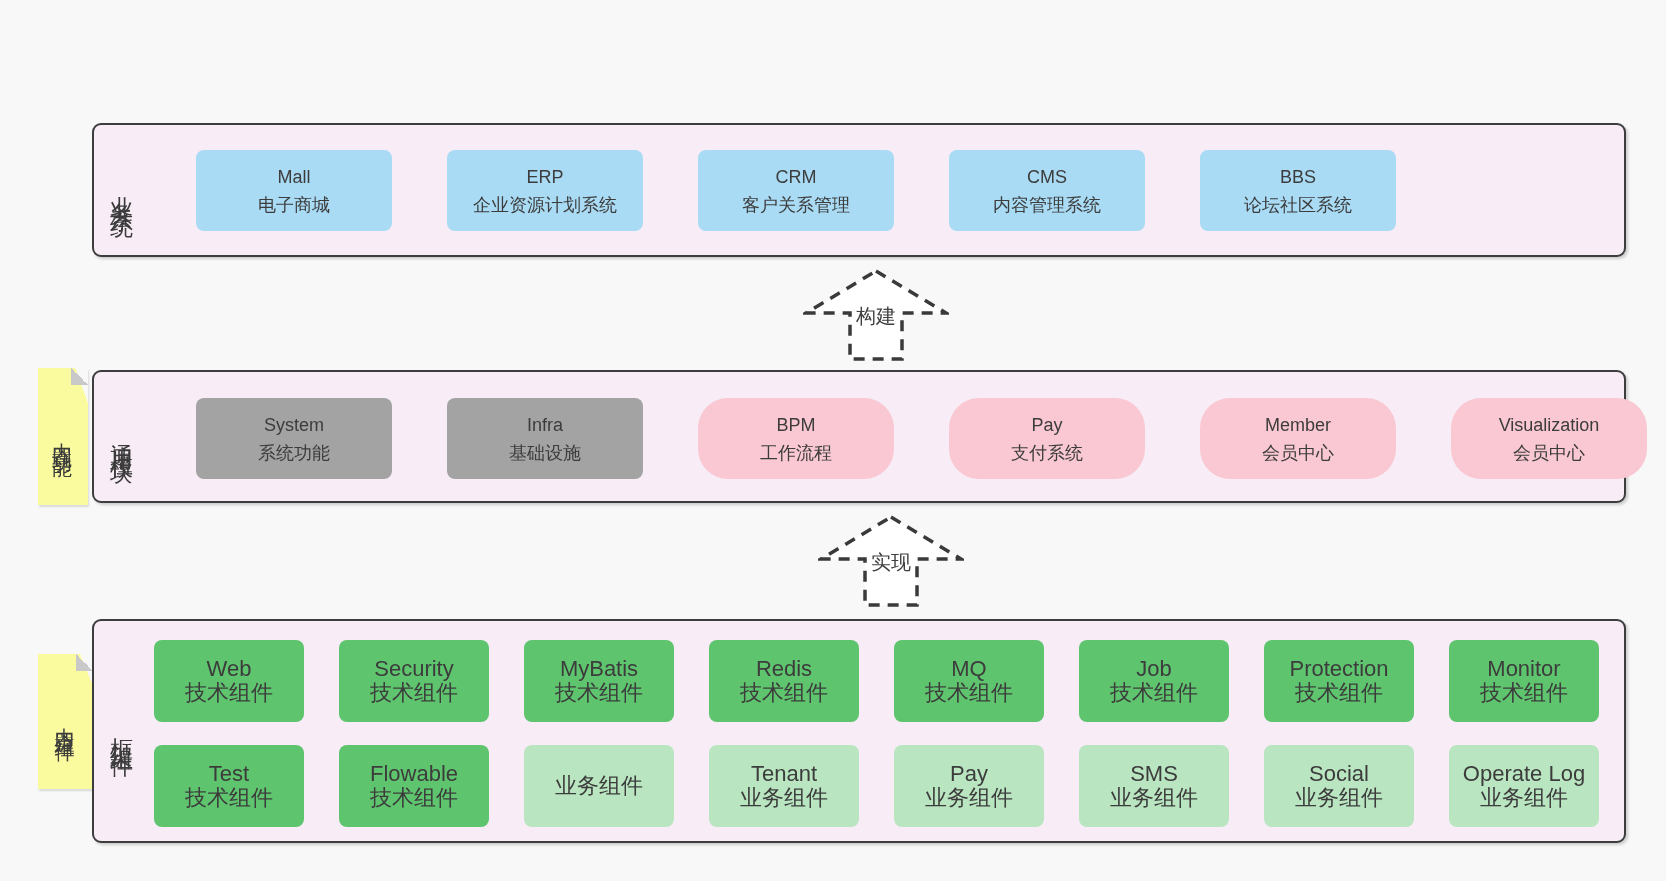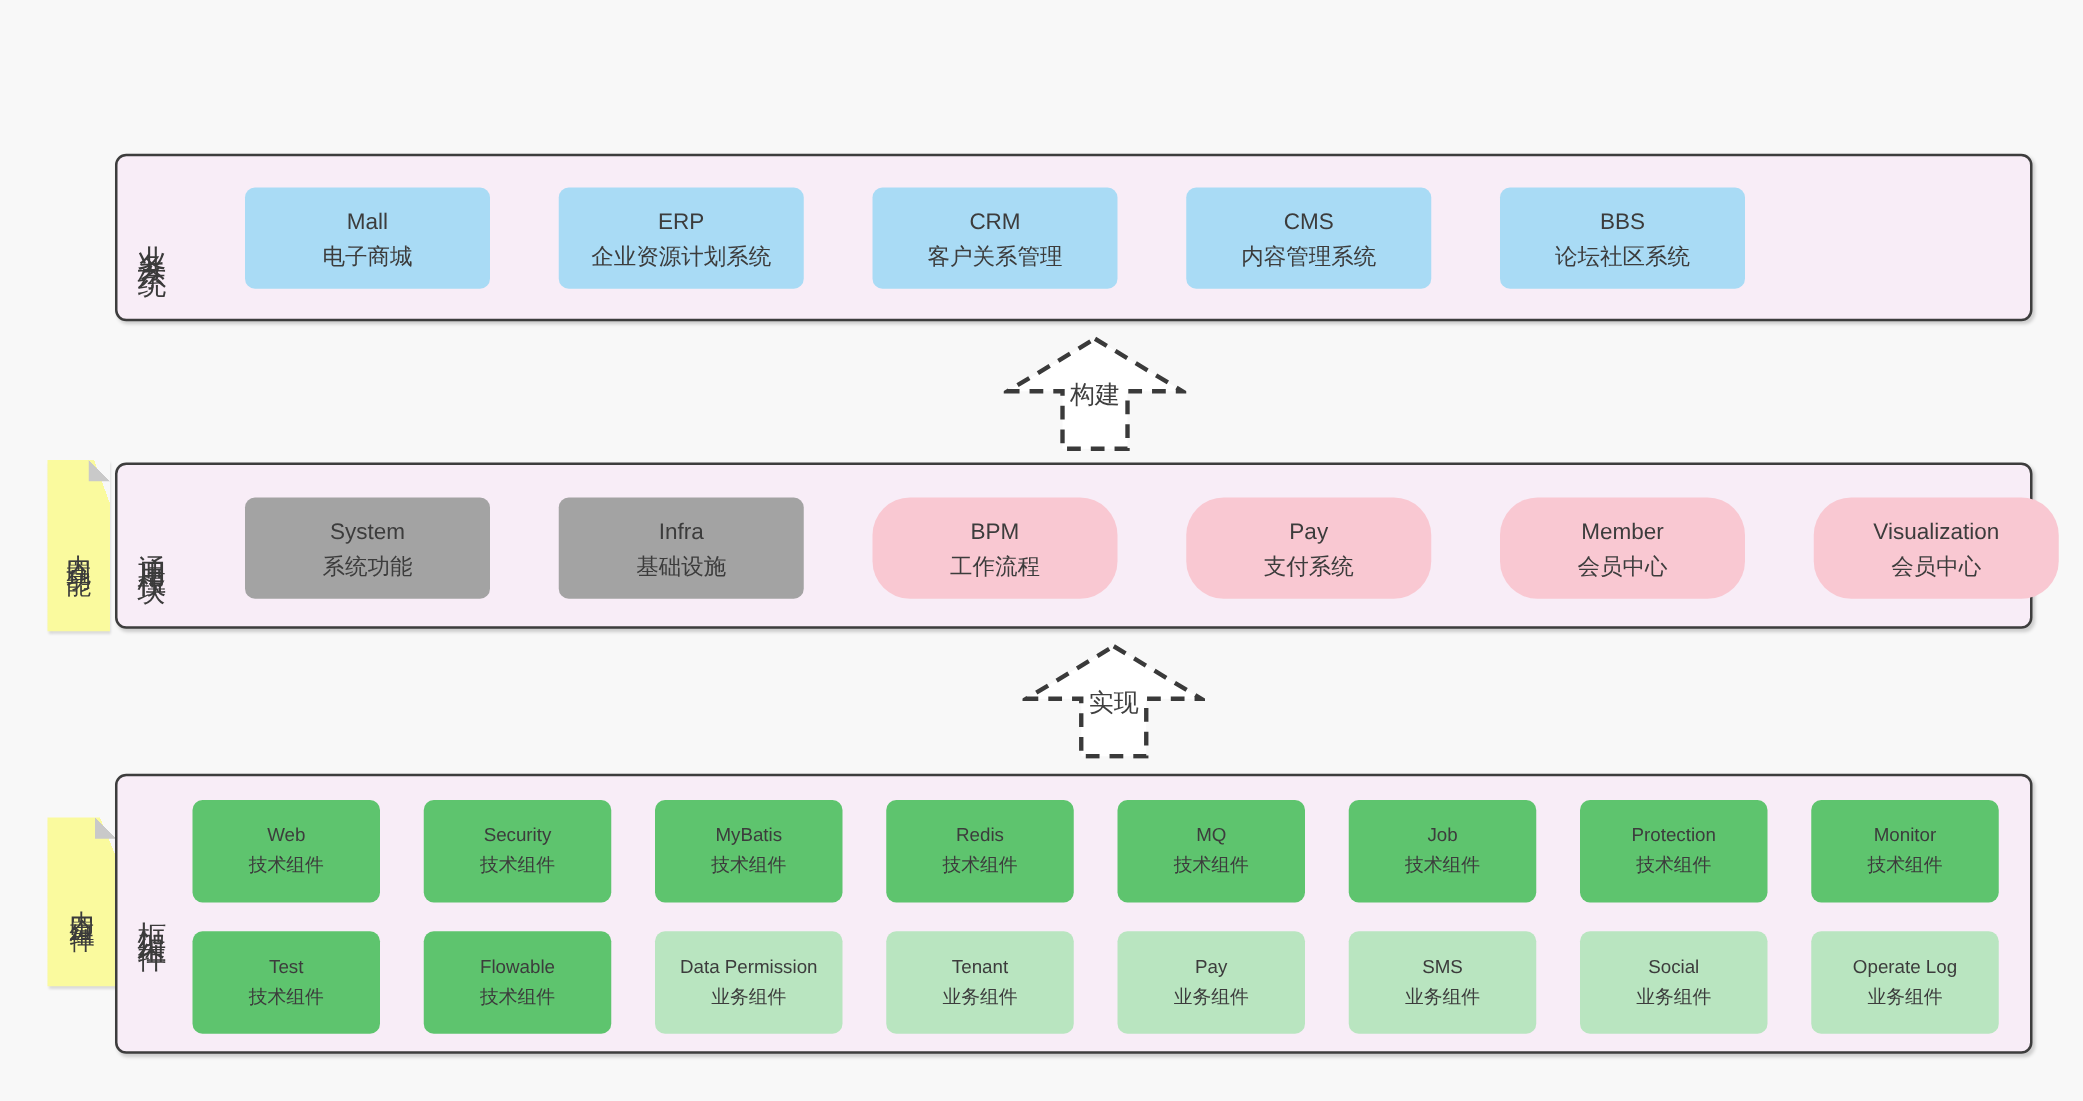--- a/index.html
+++ b/index.html
@@ -35,21 +35,21 @@
   .row-8 { left:60px; gap:35px; }
   .box {
     border-radius:8px;
     display:flex; flex-direction:column;
     align-items:center; justify-content:center;
     text-align:center;
     line-height:28px;
     font-size:18px;
   }
   .box-6 { width:196px; height:81px; }
-  .box-8 { width:150px; height:82px; line-height:24px; font-size:15px; padding:0 13px; }
+  .box-8 { width:150px; height:82px; line-height:24px; font-size:22px; padding:0 13px; }
   .blue  { background:#a9dbf5; }
   .red   { background:#a3a3a3; }
   .pink  { background:#f9c8d2;border-radius:30px; }
   .green { background:#5ec46e; }
   .lgreen{ background:#b9e5c0; }
   .box-title, .box-sub { color:#3c3c3c; }
   
   .note {
     position:absolute;
     background:linear-gradient(to bottom left, transparent 12px, #fafa9e 12px);
@@ -207,21 +207,20 @@
   <div class="box-row row-8" style="top:124px">
     <div class="box box-8 green">
       <div class="box-title">Test</div>
       <div class="box-sub">技术组件</div>
     </div>
     <div class="box box-8 green">
       <div class="box-title">Flowable</div>
       <div class="box-sub">技术组件</div>
     </div>
     <div class="box box-8 lgreen">
-      <div class="box-title">Data Permission</div>
       <div class="box-sub">业务组件</div>
     </div>
     <div class="box box-8 lgreen">
       <div class="box-title">Tenant</div>
       <div class="box-sub">业务组件</div>
     </div>
     <div class="box box-8 lgreen">
       <div class="box-title">Pay</div>
       <div class="box-sub">业务组件</div>
     </div>

